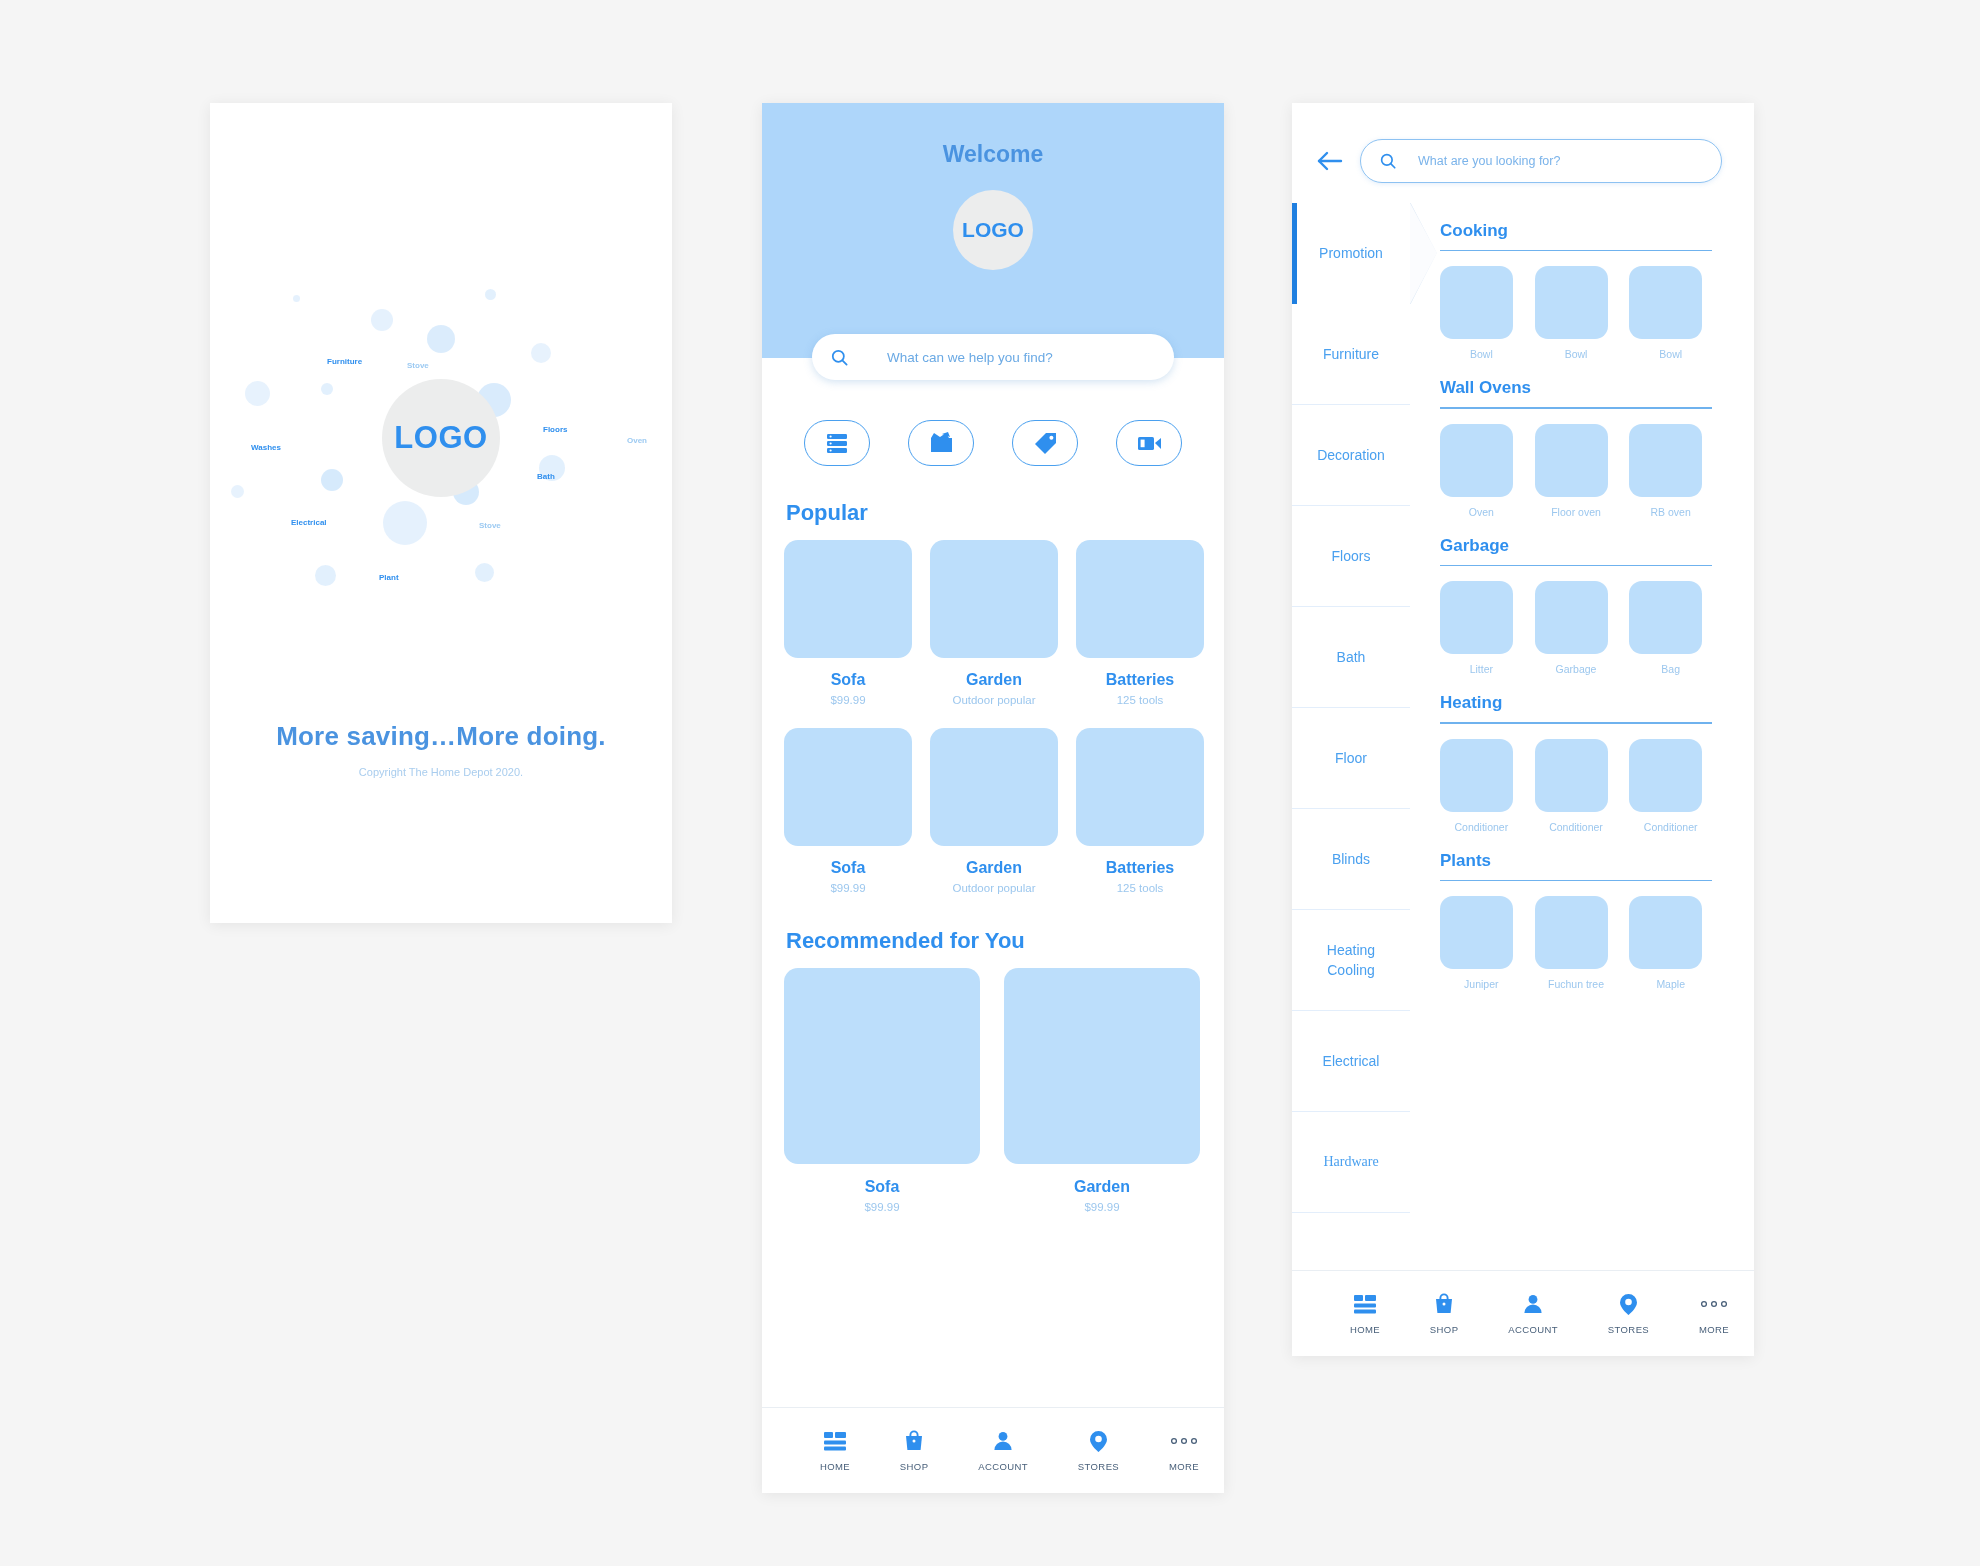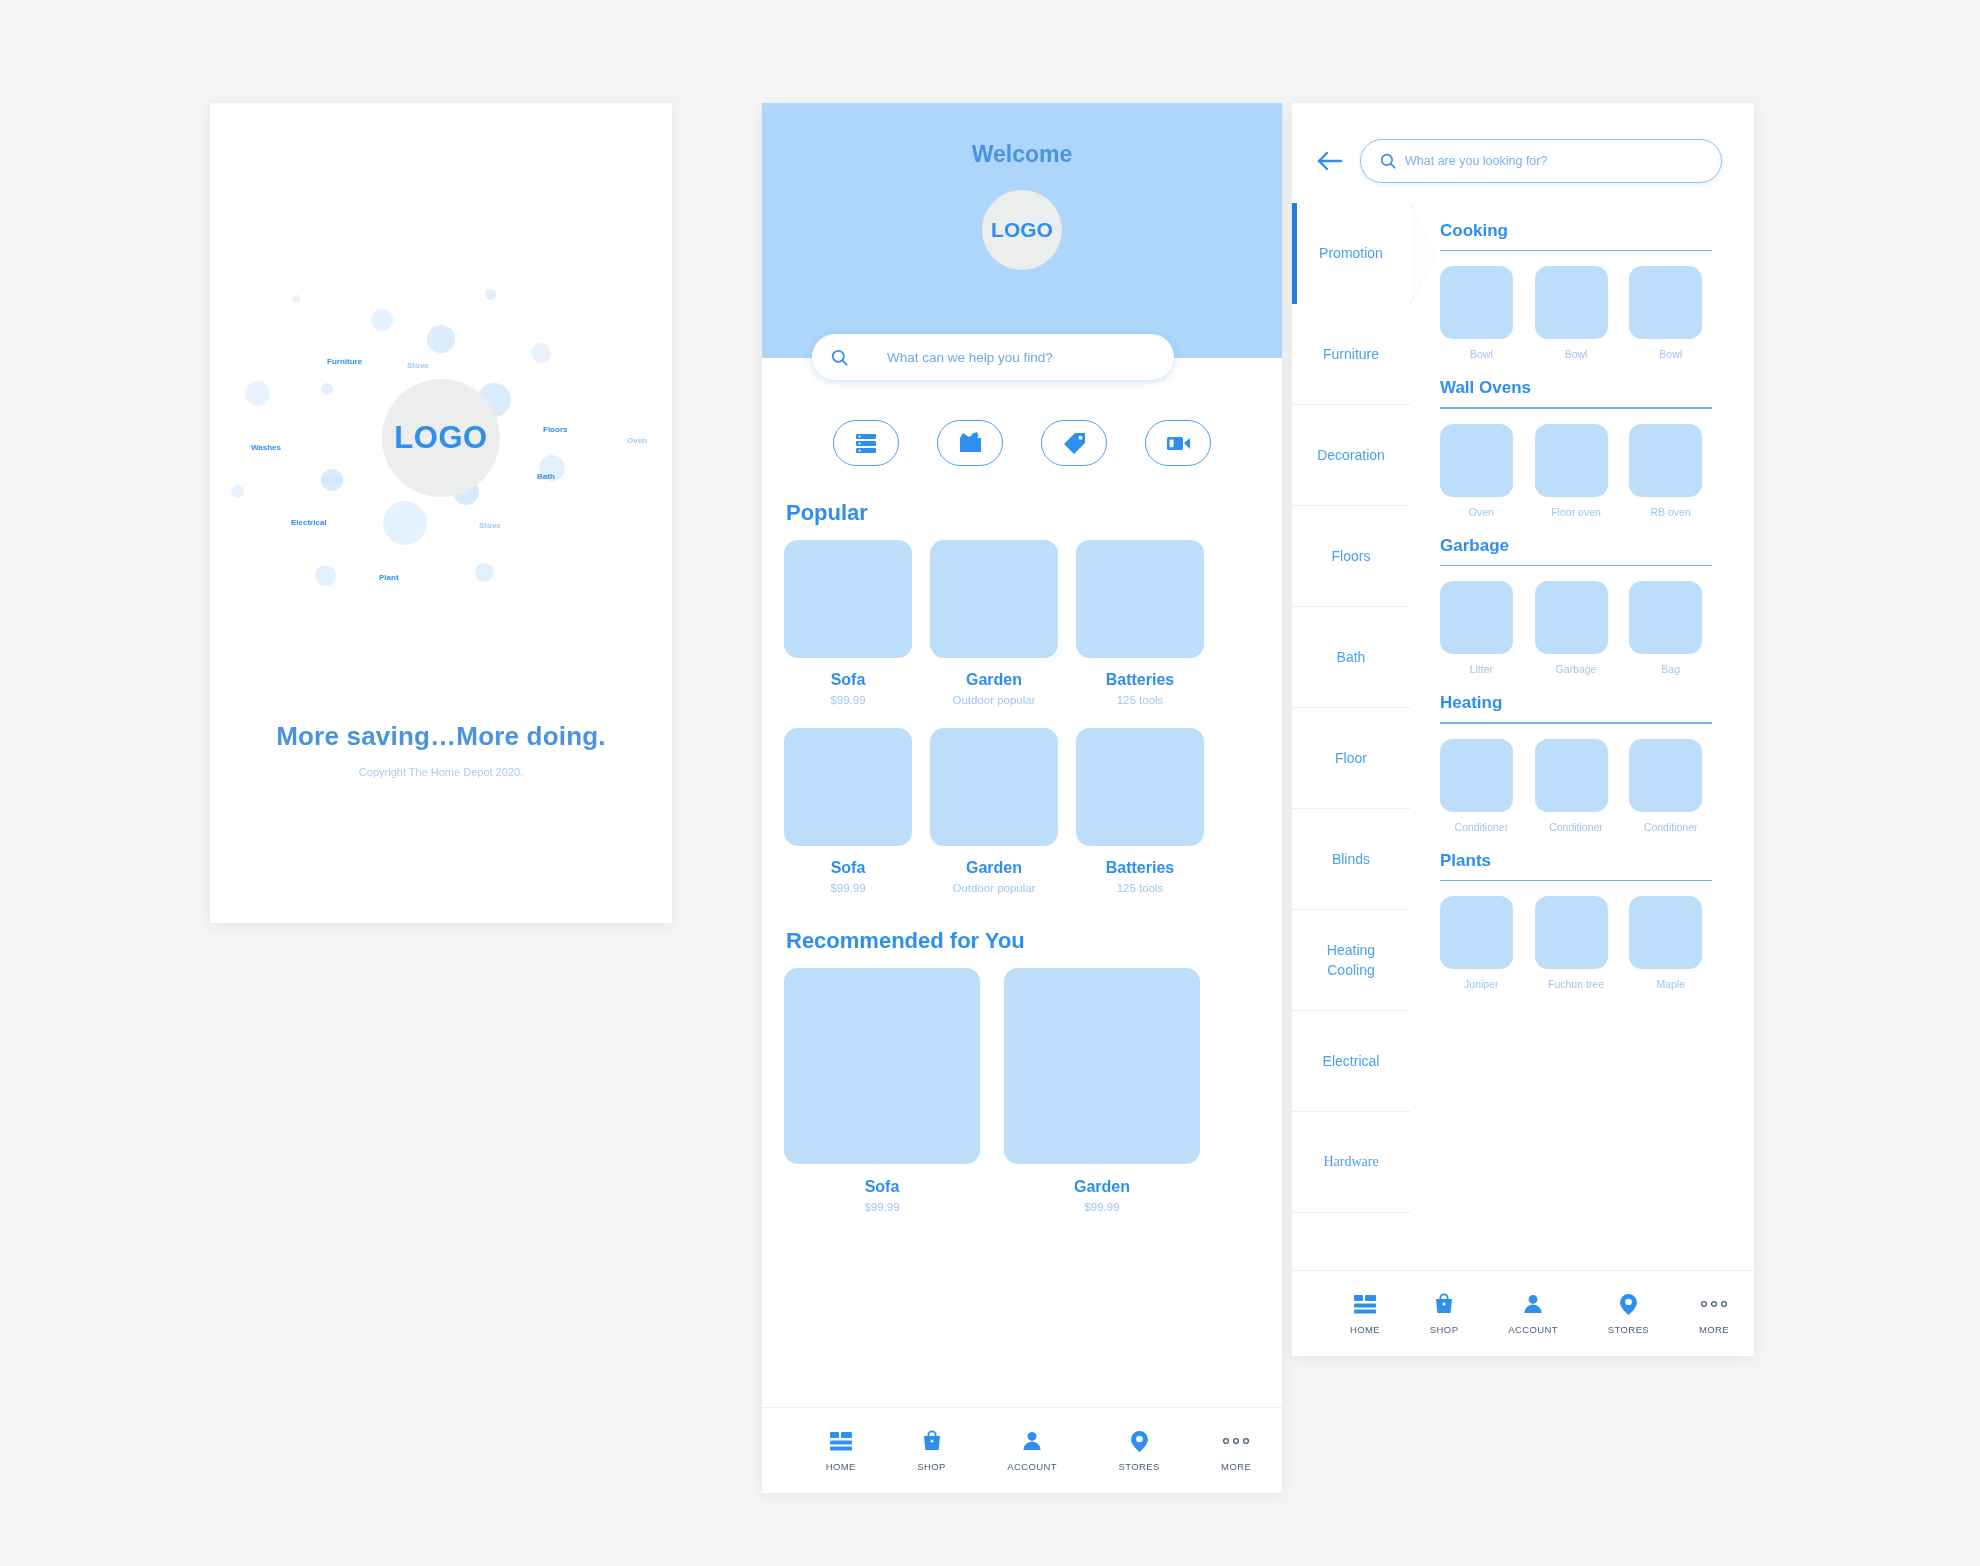--- a/index.html
+++ b/index.html
@@ -40,21 +40,21 @@
   }
   .cloud-label.dim { color: #9ccaf2; }
   .tagline {
     margin-top: 118px; font-size: 26px; font-weight: bold;
     color: #4a93e0; letter-spacing: .2px;
   }
   .copyright { margin-top: 14px; font-size: 11px; color: #a9cdee; }
 
   
   #screen2 {
-    left: 762px; top: 103px; width: 520px; height: 1390px;
+    left: 762px; top: 103px; width: 462px; height: 1390px;
     box-shadow: 0 2px 14px rgba(0,0,0,0.07);
     display: flex; flex-direction: column; justify-content: space-between;
   }
   .s2-head {
     background: #aed6fa; height: 255px; position: relative;
     display: flex; flex-direction: column; align-items: center;
   }
   .s2-welcome {
     margin-top: 38px; font-size: 23px; font-weight: bold; color: #4a93e0;
   }
@@ -109,21 +109,21 @@
 
   
   #screen3 {
     left: 1292px; top: 103px; width: 462px; height: 1253px;
     box-shadow: 0 2px 14px rgba(0,0,0,0.07);
     display: flex; flex-direction: column;
   }
   .s3-top { display: flex; align-items: center; gap: 16px; padding: 36px 32px 20px 24px; }
   .s3-search {
     flex: 1; height: 44px; border: 1.4px solid #8dc2f2; border-radius: 22px;
-    display: flex; align-items: center; gap: 8px; padding: 0 18px;
+    display: flex; align-items: center; gap: 21px; padding: 0 18px;
     box-shadow: 0 1px 5px rgba(120,175,230,0.22);
   }
   .s3-search .ph { font-size: 12.5px; color: #7ab3ea; }
   .s3-body { flex: 1; display: flex; overflow: hidden; }
   .catnav { width: 118px; flex-shrink: 0; }
   .catitem {
     height: 101px; display: flex; align-items: center; justify-content: center;
     text-align: center; font-size: 14px; color: #4aa0ef; line-height: 1.45;
     border-bottom: 1px solid #e3eefb; position: relative;
   }

